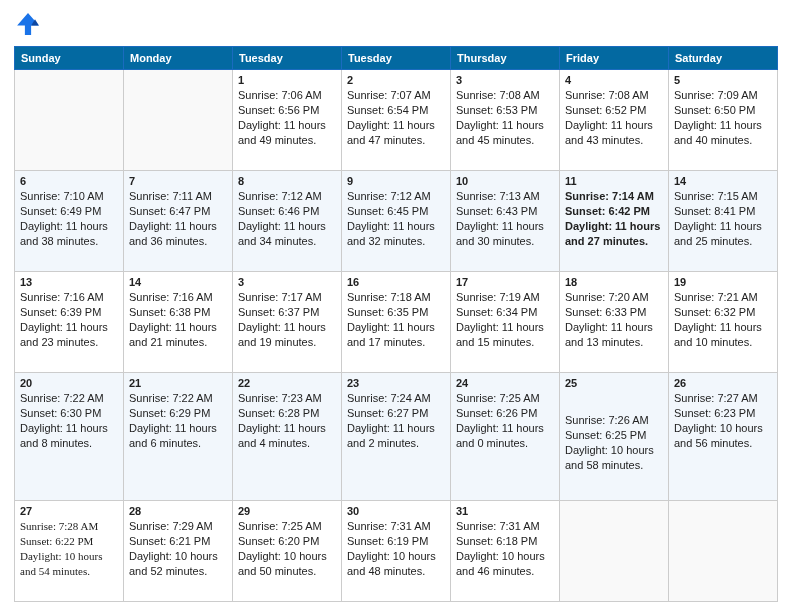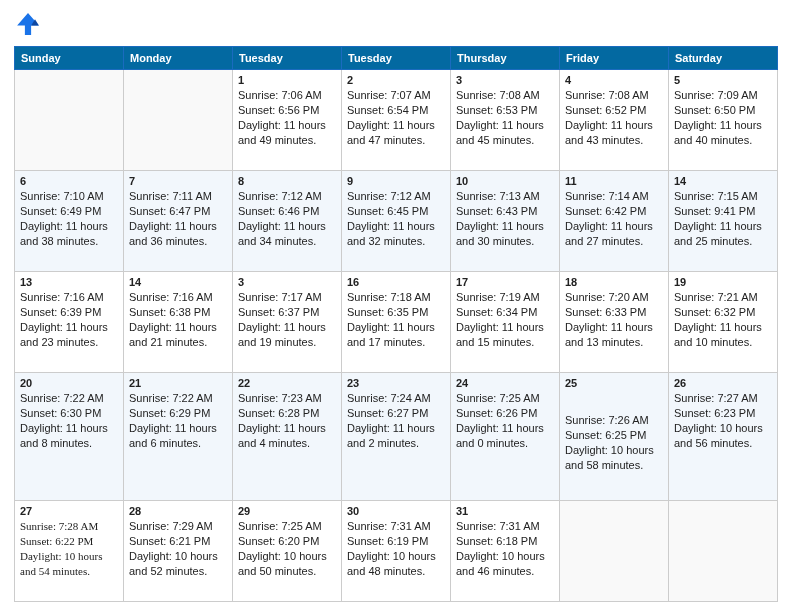--- a/index.html
+++ b/index.html
@@ -194,28 +194,28 @@
 Daylight: 11 hours and 32 minutes.</div>
           </td>
           <td>
             <span class="day-number">10</span>
             <div class="cell-text" style="white-space: pre-wrap;">Sunrise: 7:13 AM
 Sunset: 6:43 PM
 Daylight: 11 hours and 30 minutes.</div>
           </td>
           <td>
             <span class="day-number">11</span>
-            <div class="cell-text" style="white-space: pre-wrap;">Sunrise: 7:14 AM
+            <div class="cell-text" style="white-space: pre-wrap; font-weight: bold;">Sunrise: 7:14 AM
 Sunset: 6:42 PM
 Daylight: 11 hours and 27 minutes.</div>
           </td>
           <td>
             <span class="day-number">14</span>
             <div class="cell-text" style="white-space: pre-wrap;">Sunrise: 7:15 AM
-Sunset: 9:41 PM
+Sunset: 8:41 PM
 Daylight: 11 hours and 25 minutes.</div>
           </td>
         </tr>
         <tr>
           <td>
             <span class="day-number">13</span>
             <div class="cell-text" style="white-space: pre-wrap;">Sunrise: 7:16 AM
 Sunset: 6:39 PM
 Daylight: 11 hours and 23 minutes.</div>
           </td>

